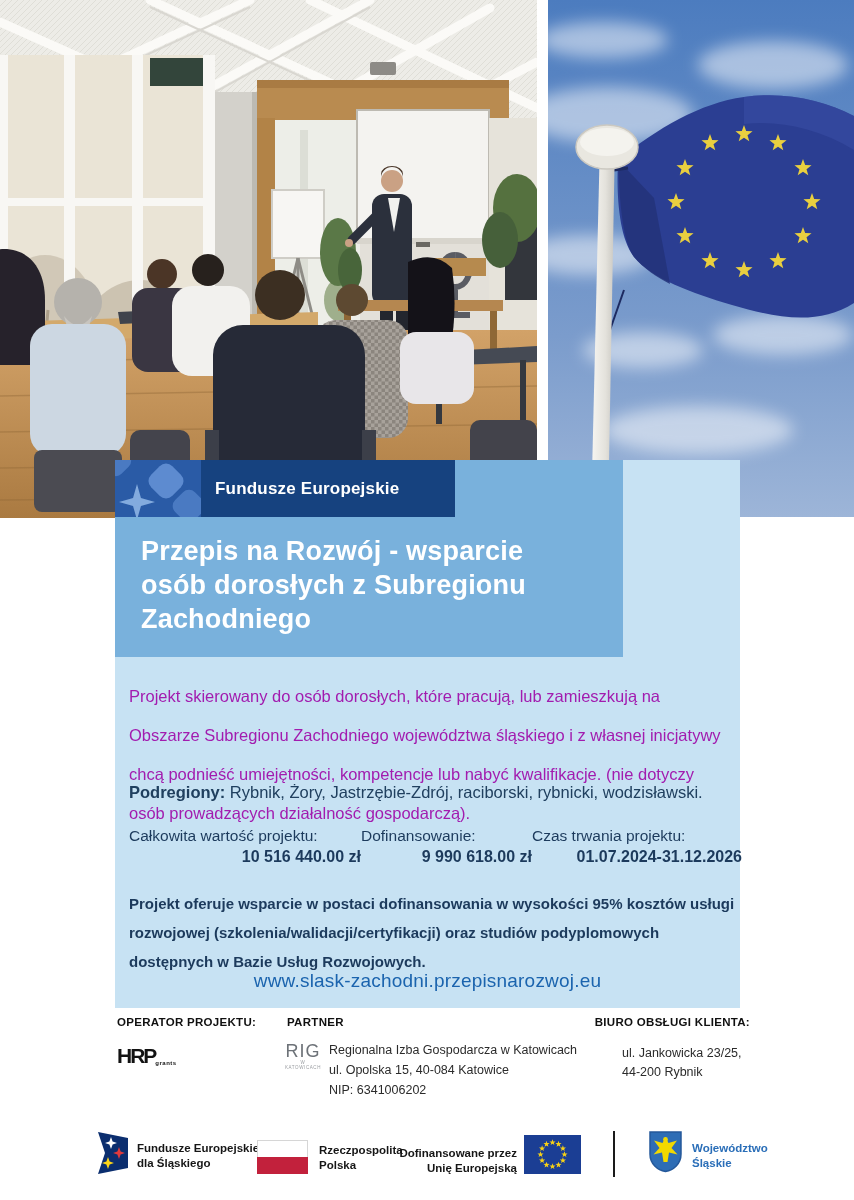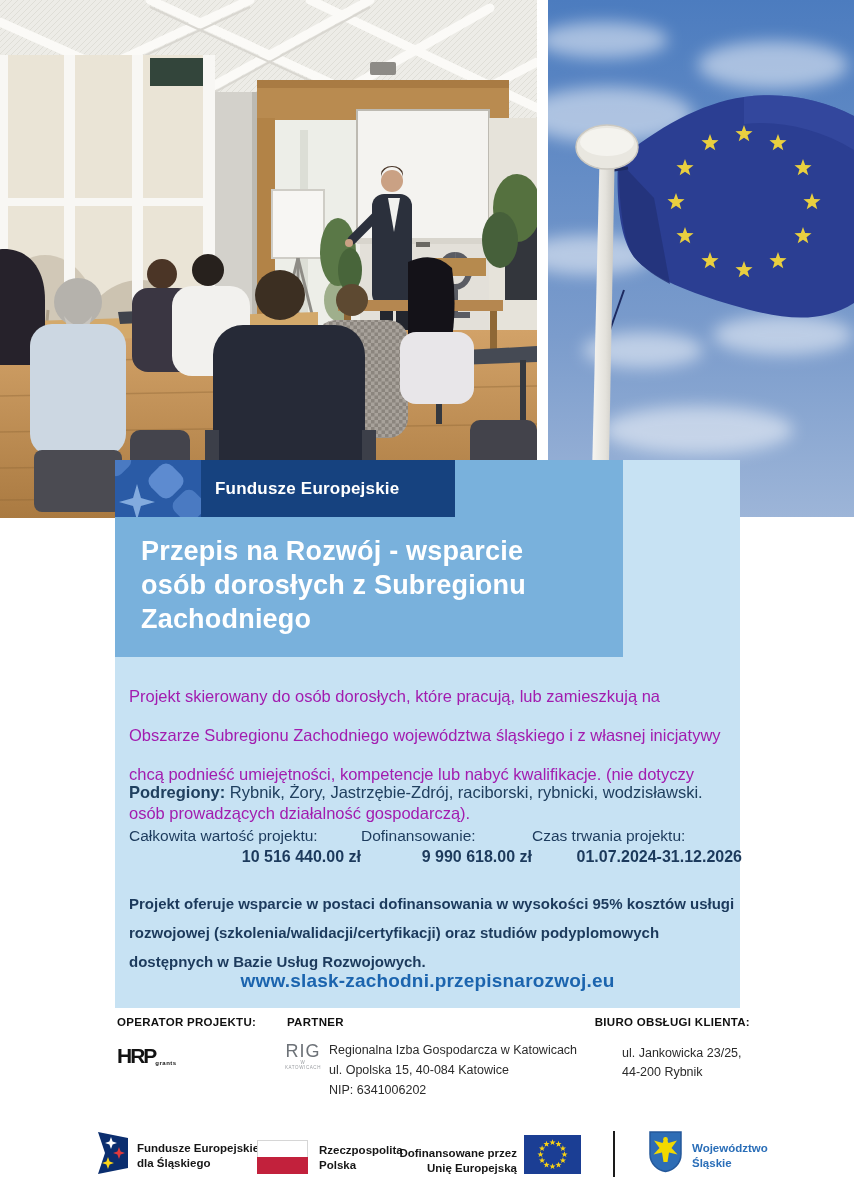--- a/index.html
+++ b/index.html
@@ -31,21 +31,21 @@
   .podregiony { position:absolute; left:14px; top:323px; width:604px; color:#20405f; font-size:16.5px; }
   .podregiony b { font-weight:bold; }
 
   .stats { position:absolute; left:14px; top:365px; display:flex; color:#1c3a5c; }
   .stat { font-size:15.5px; line-height:21px; }
   .stat .v { font-weight:bold; font-size:16px;text-align:right; }
   .stat1 { width:232px; } .stat2 { width:171px; } .stat3 { width:210px; }
 
   .offer { position:absolute; left:14px; top:429px; width:615px; color:#1c3a5c; font-size:15px; font-weight:bold; line-height:29px; }
 
-  .url { position:absolute; left:0; top:510px; width:625px; text-align:center; color:#1b64ae; font-size:19px; font-weight:bold; letter-spacing:0.2px; }
+  .url { position:absolute; left:0; top:510px; width:625px; text-align:center; color:#1b64ae; font-size:19px; font-weight:normal; letter-spacing:0.2px; }
 
   
   .info-heading { position:absolute; font-size:11.5px; font-weight:bold; color:#101010; letter-spacing:0.3px; }
   .op-heading { left:117px; top:1016px;text-align:center; }
   .pa-heading { left:287px; top:1016px; }
   .of-heading { right:104px; top:1016px; text-align:right; }
 
   .hrp-logo { position:absolute; left:117px; top:1044px; color:#121212; }
   .hrp-main { font-size:21px; font-weight:900; letter-spacing:-2px; }
   .hrp-sub  { font-size:6px; font-weight:bold; letter-spacing:0.5px; vertical-align:-2px; }

